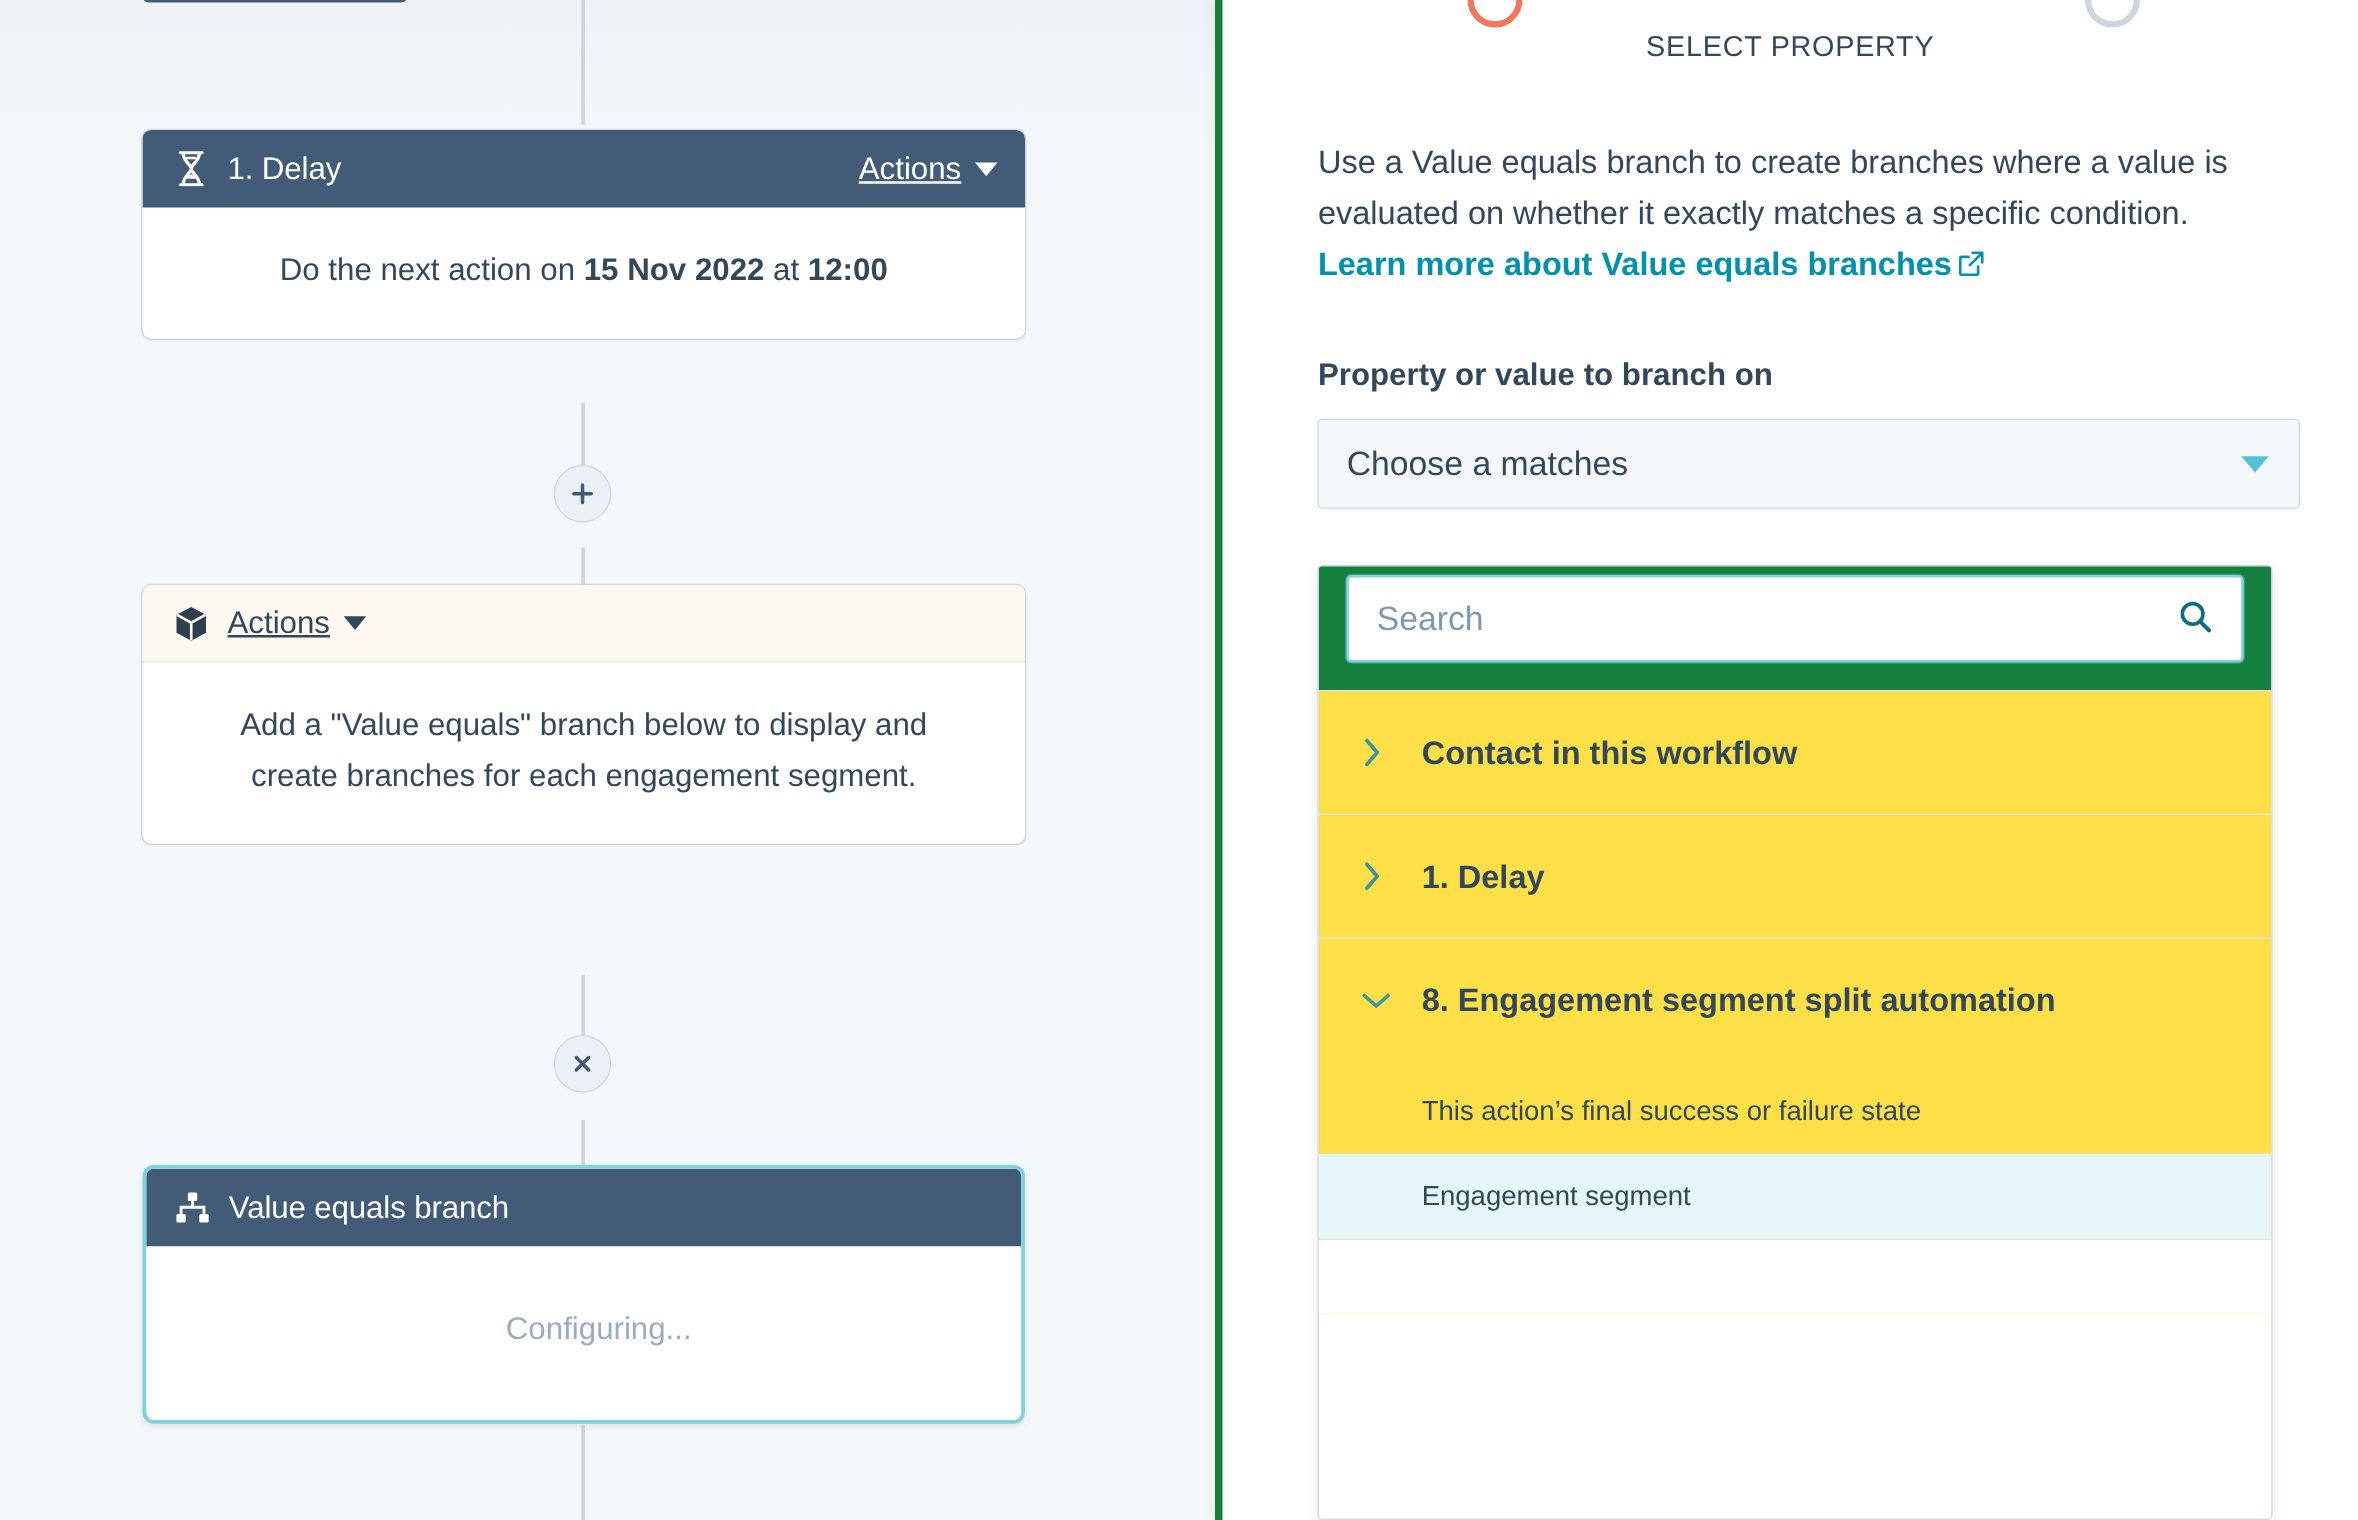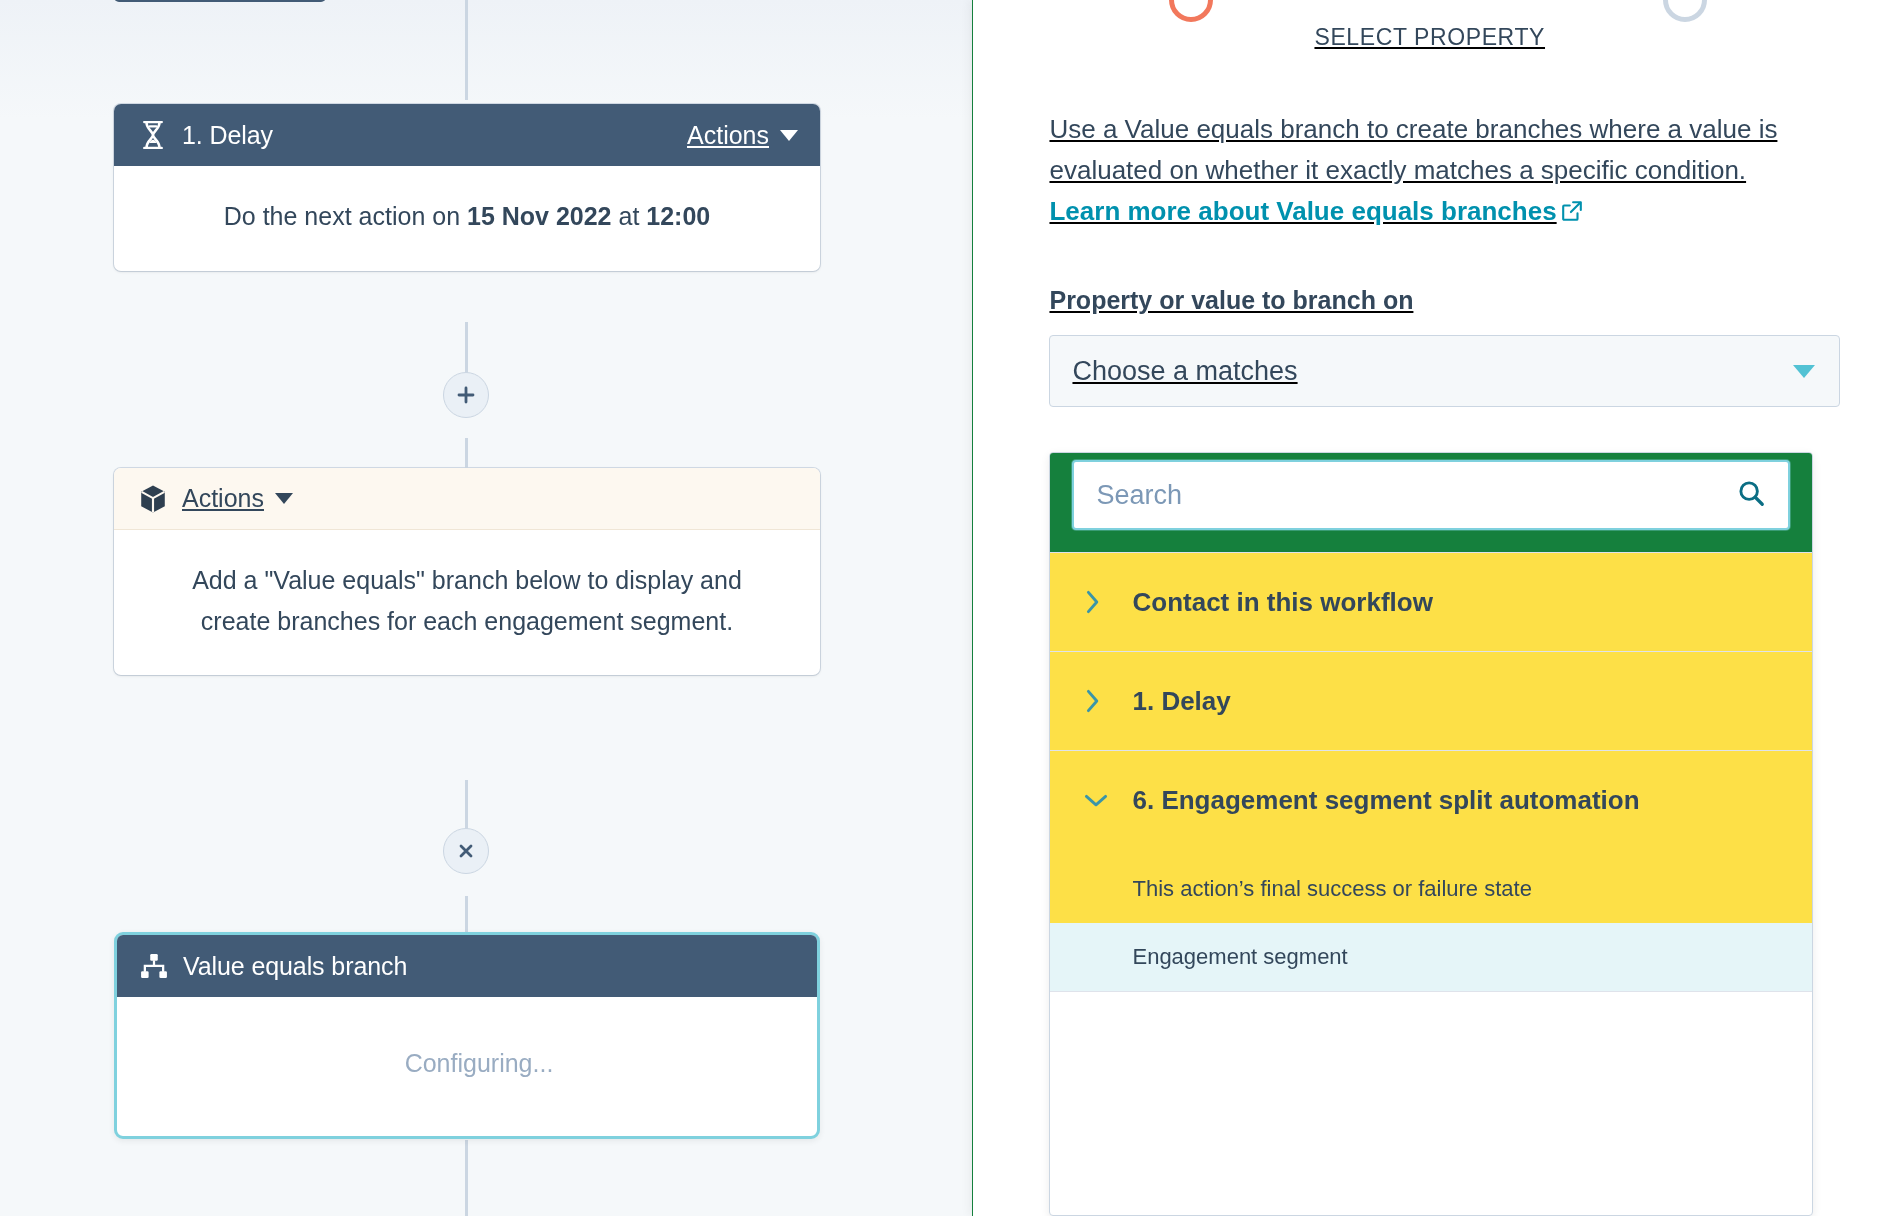--- a/index.html
+++ b/index.html
@@ -140,23 +140,22 @@
     cursor: pointer;
     z-index: 3;
   }
 
   
   .panel {
     position: relative;
     width: 960px;
     height: 1216px;
     background: #ffffff;
-    border-left: 1px solid #15803d;
+    border-left: 6px solid #15803d;
     box-shadow: -3px 0 9px rgba(0,0,0,0.05);
-    text-decoration: underline;
   }
 
   .steps {
     position: absolute;
     top: -22px;
     left: 0;
     right: 0;
     height: 46px;
   }
   .step-circle {
@@ -441,21 +440,21 @@
           </span>
           <span class="dd-group-label">1. Delay</span>
         </div>
 
         <div class="dd-group">
           <span class="dd-chevron">
             <svg width="24" height="16" viewBox="0 0 20 12" fill="none">
                 <path d="M2 3l8 7 8-7" stroke="#3b95a8" stroke-width="2.4" stroke-linecap="round" stroke-linejoin="round"></path>
               </svg>
           </span>
-          <span class="dd-group-label">6. Engagement segment split automation</span>
+          <span class="dd-group-label">8. Engagement segment split automation</span>
         </div>
 
         <div class="dd-option spaced">This action’s final success or failure state</div>
         <div class="dd-option selected">Engagement segment</div>
 
         <div class="dd-tail"></div>
       </div>
     </div>
 
   </div>

